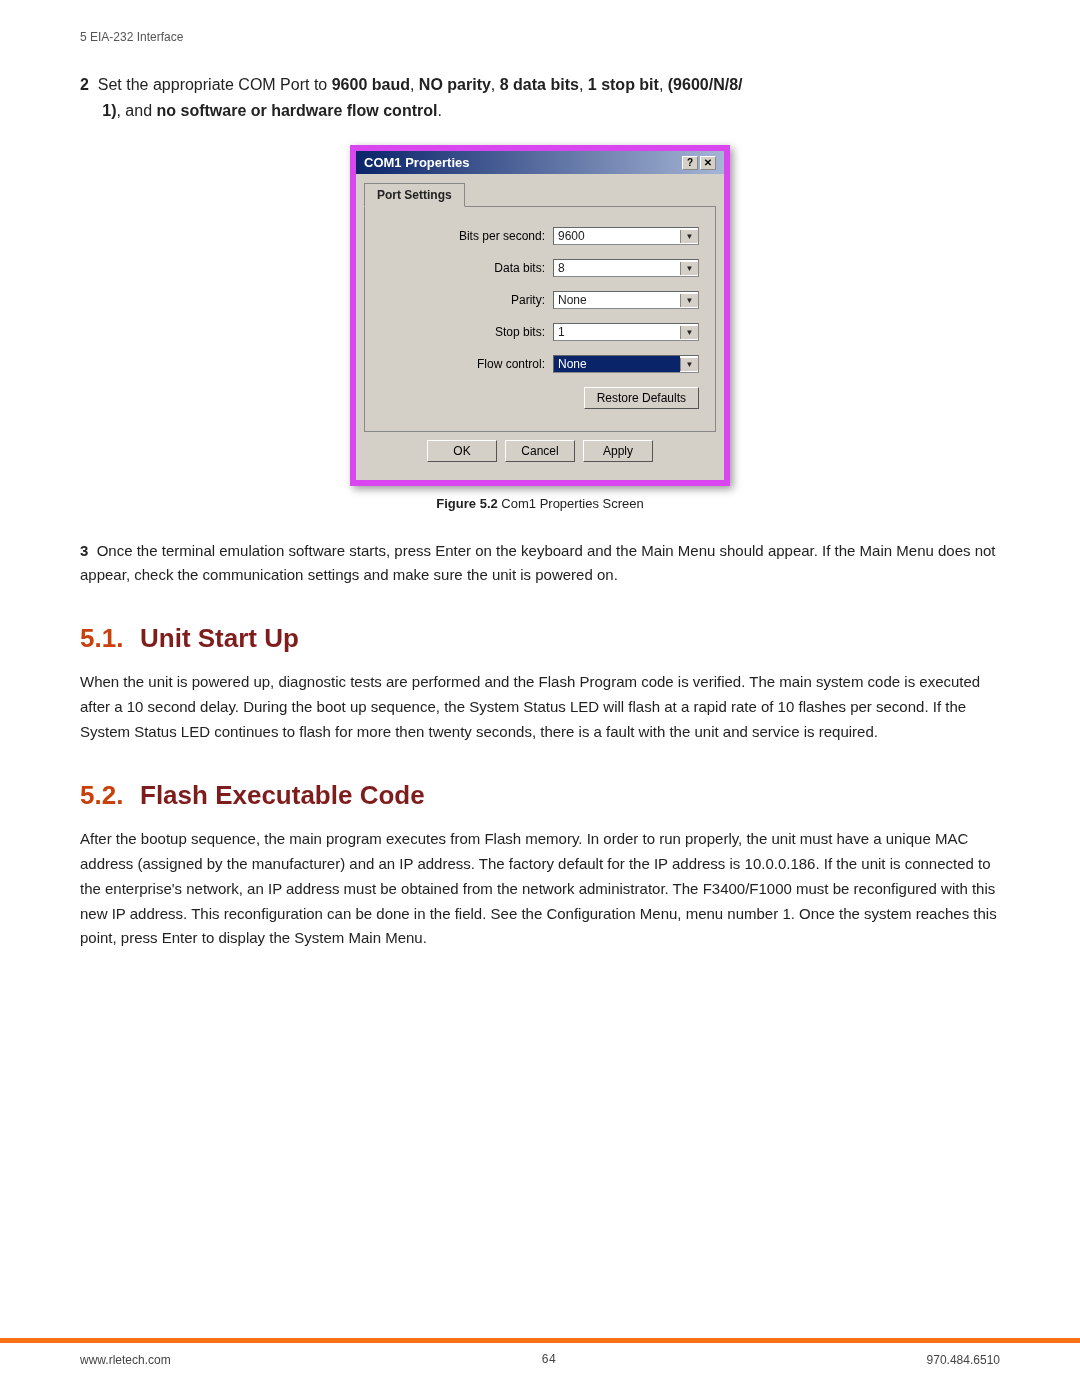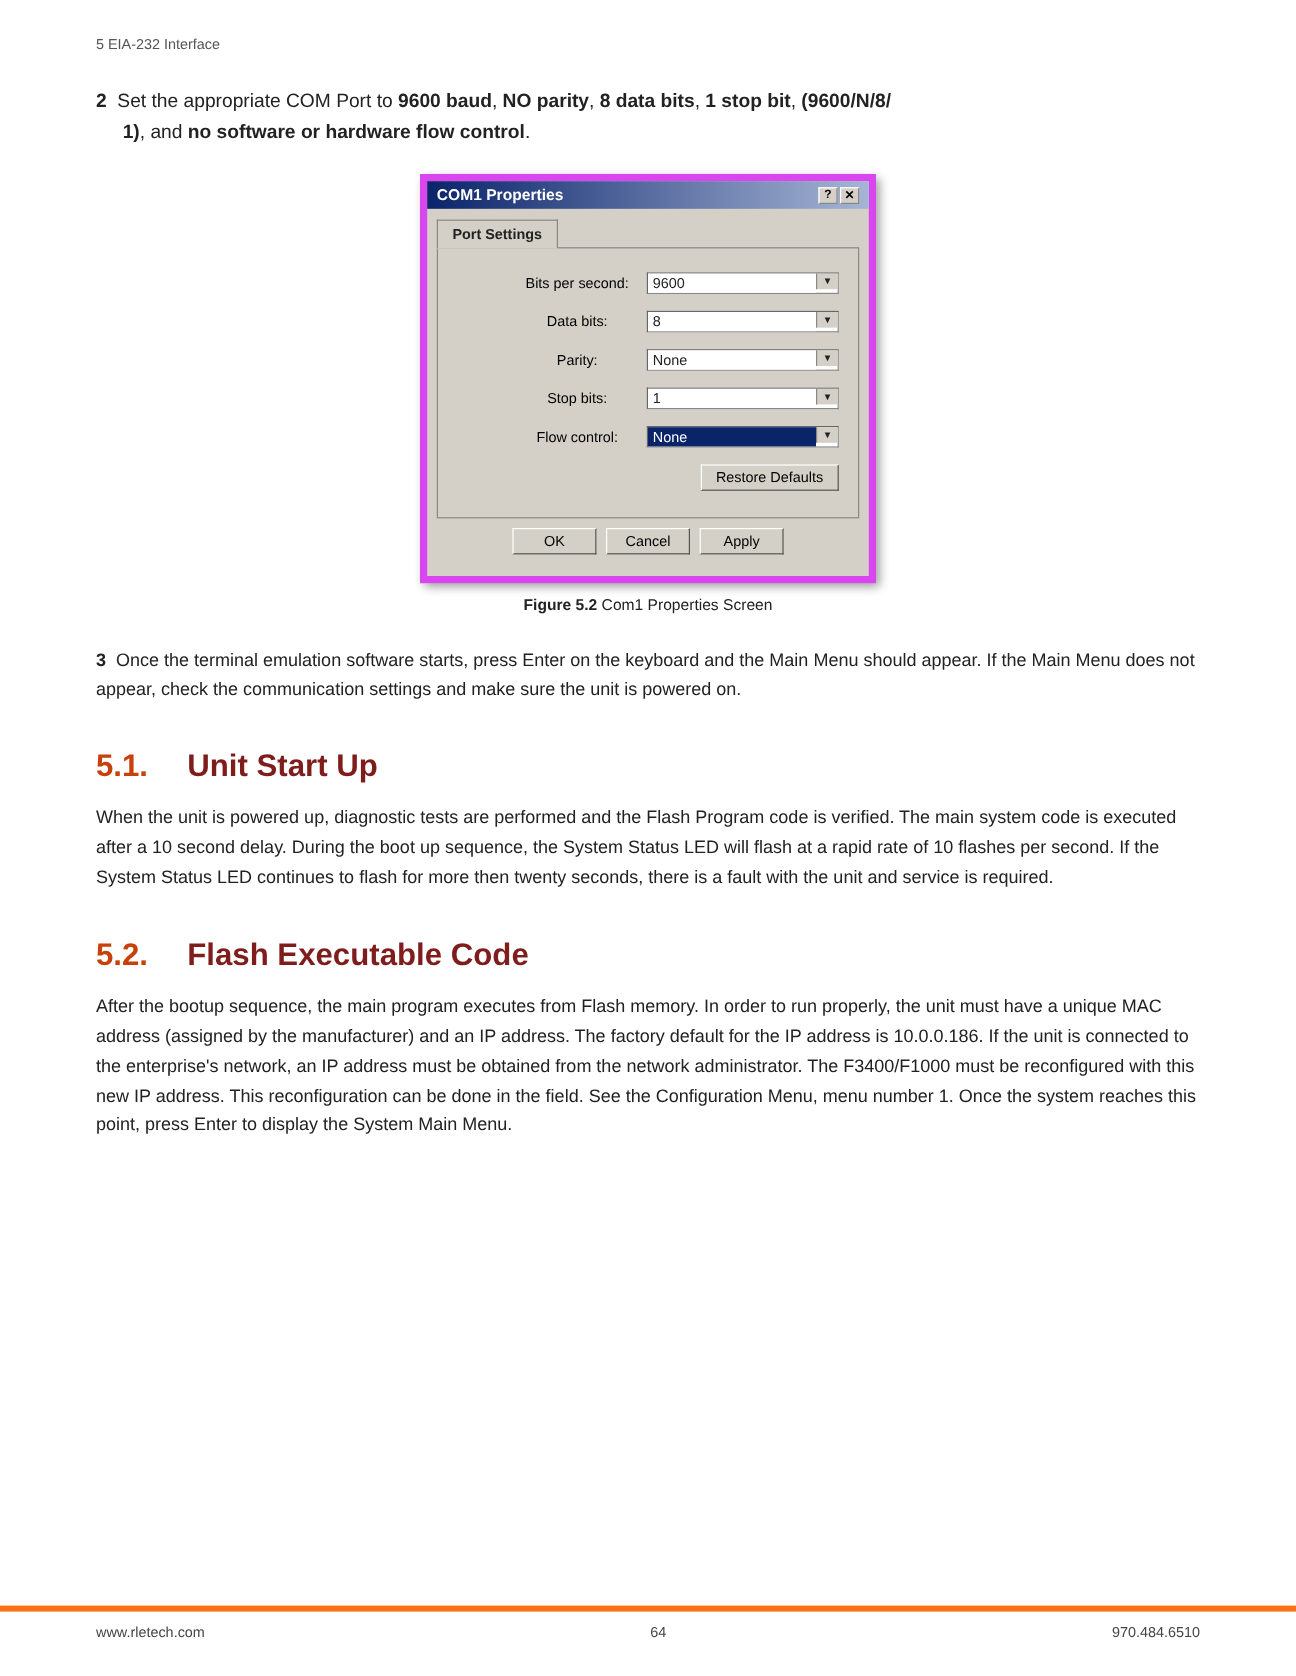--- a/index.html
+++ b/index.html
@@ -119,32 +119,33 @@
     .form-row {
       display: flex;
       align-items: center;
       margin-bottom: 14px;
       justify-content: flex-end;
     }
 
     .form-label {
       font-size: 12px;
       color: #000;
-      text-align: center;
+      text-align: right;
       margin-right: 8px;
       min-width: 100px;
     }
 
     .form-select-wrapper {
       display: flex;
+      align-items: center;
       background: white;
       border: 1px solid #888;
       border-top-color: #666;
       border-left-color: #666;
-      width: 160px;
+      width: 146px;
     }
 
     .form-select-value {
       flex: 1;
       padding: 1px 4px;
       font-size: 12px;
       background: white;
     }
 
     .form-select-arrow {
@@ -207,21 +208,20 @@
     .step3-text {
       margin-bottom: 36px;
       line-height: 1.6;
       font-size: 15px;
     }
 
     
     .section-heading {
       display: flex;
       align-items: flex-end;
-      gap: 16px;
       margin-bottom: 16px;
       margin-top: 8px;
     }
 
     .section-number {
       font-size: 26px;
       font-weight: bold;
       color: #c8400a;
       min-width: 60px;
     }
@@ -248,20 +248,21 @@
       justify-content: space-between;
       padding: 0 80px;
       font-size: 12px;
       color: #444;
       border-top: 5px solid #f97316;
       padding-top: 10px;
     }
 
     .footer-center {
       text-align: center;
+      font-family: Liberation Mono, monospace;
     }
   </style>
 </head>
 <body>
 
 <div class="page-wrapper">
 
   <div class="breadcrumb">5  EIA-232 Interface</div>
 
   <p class="step-text">

